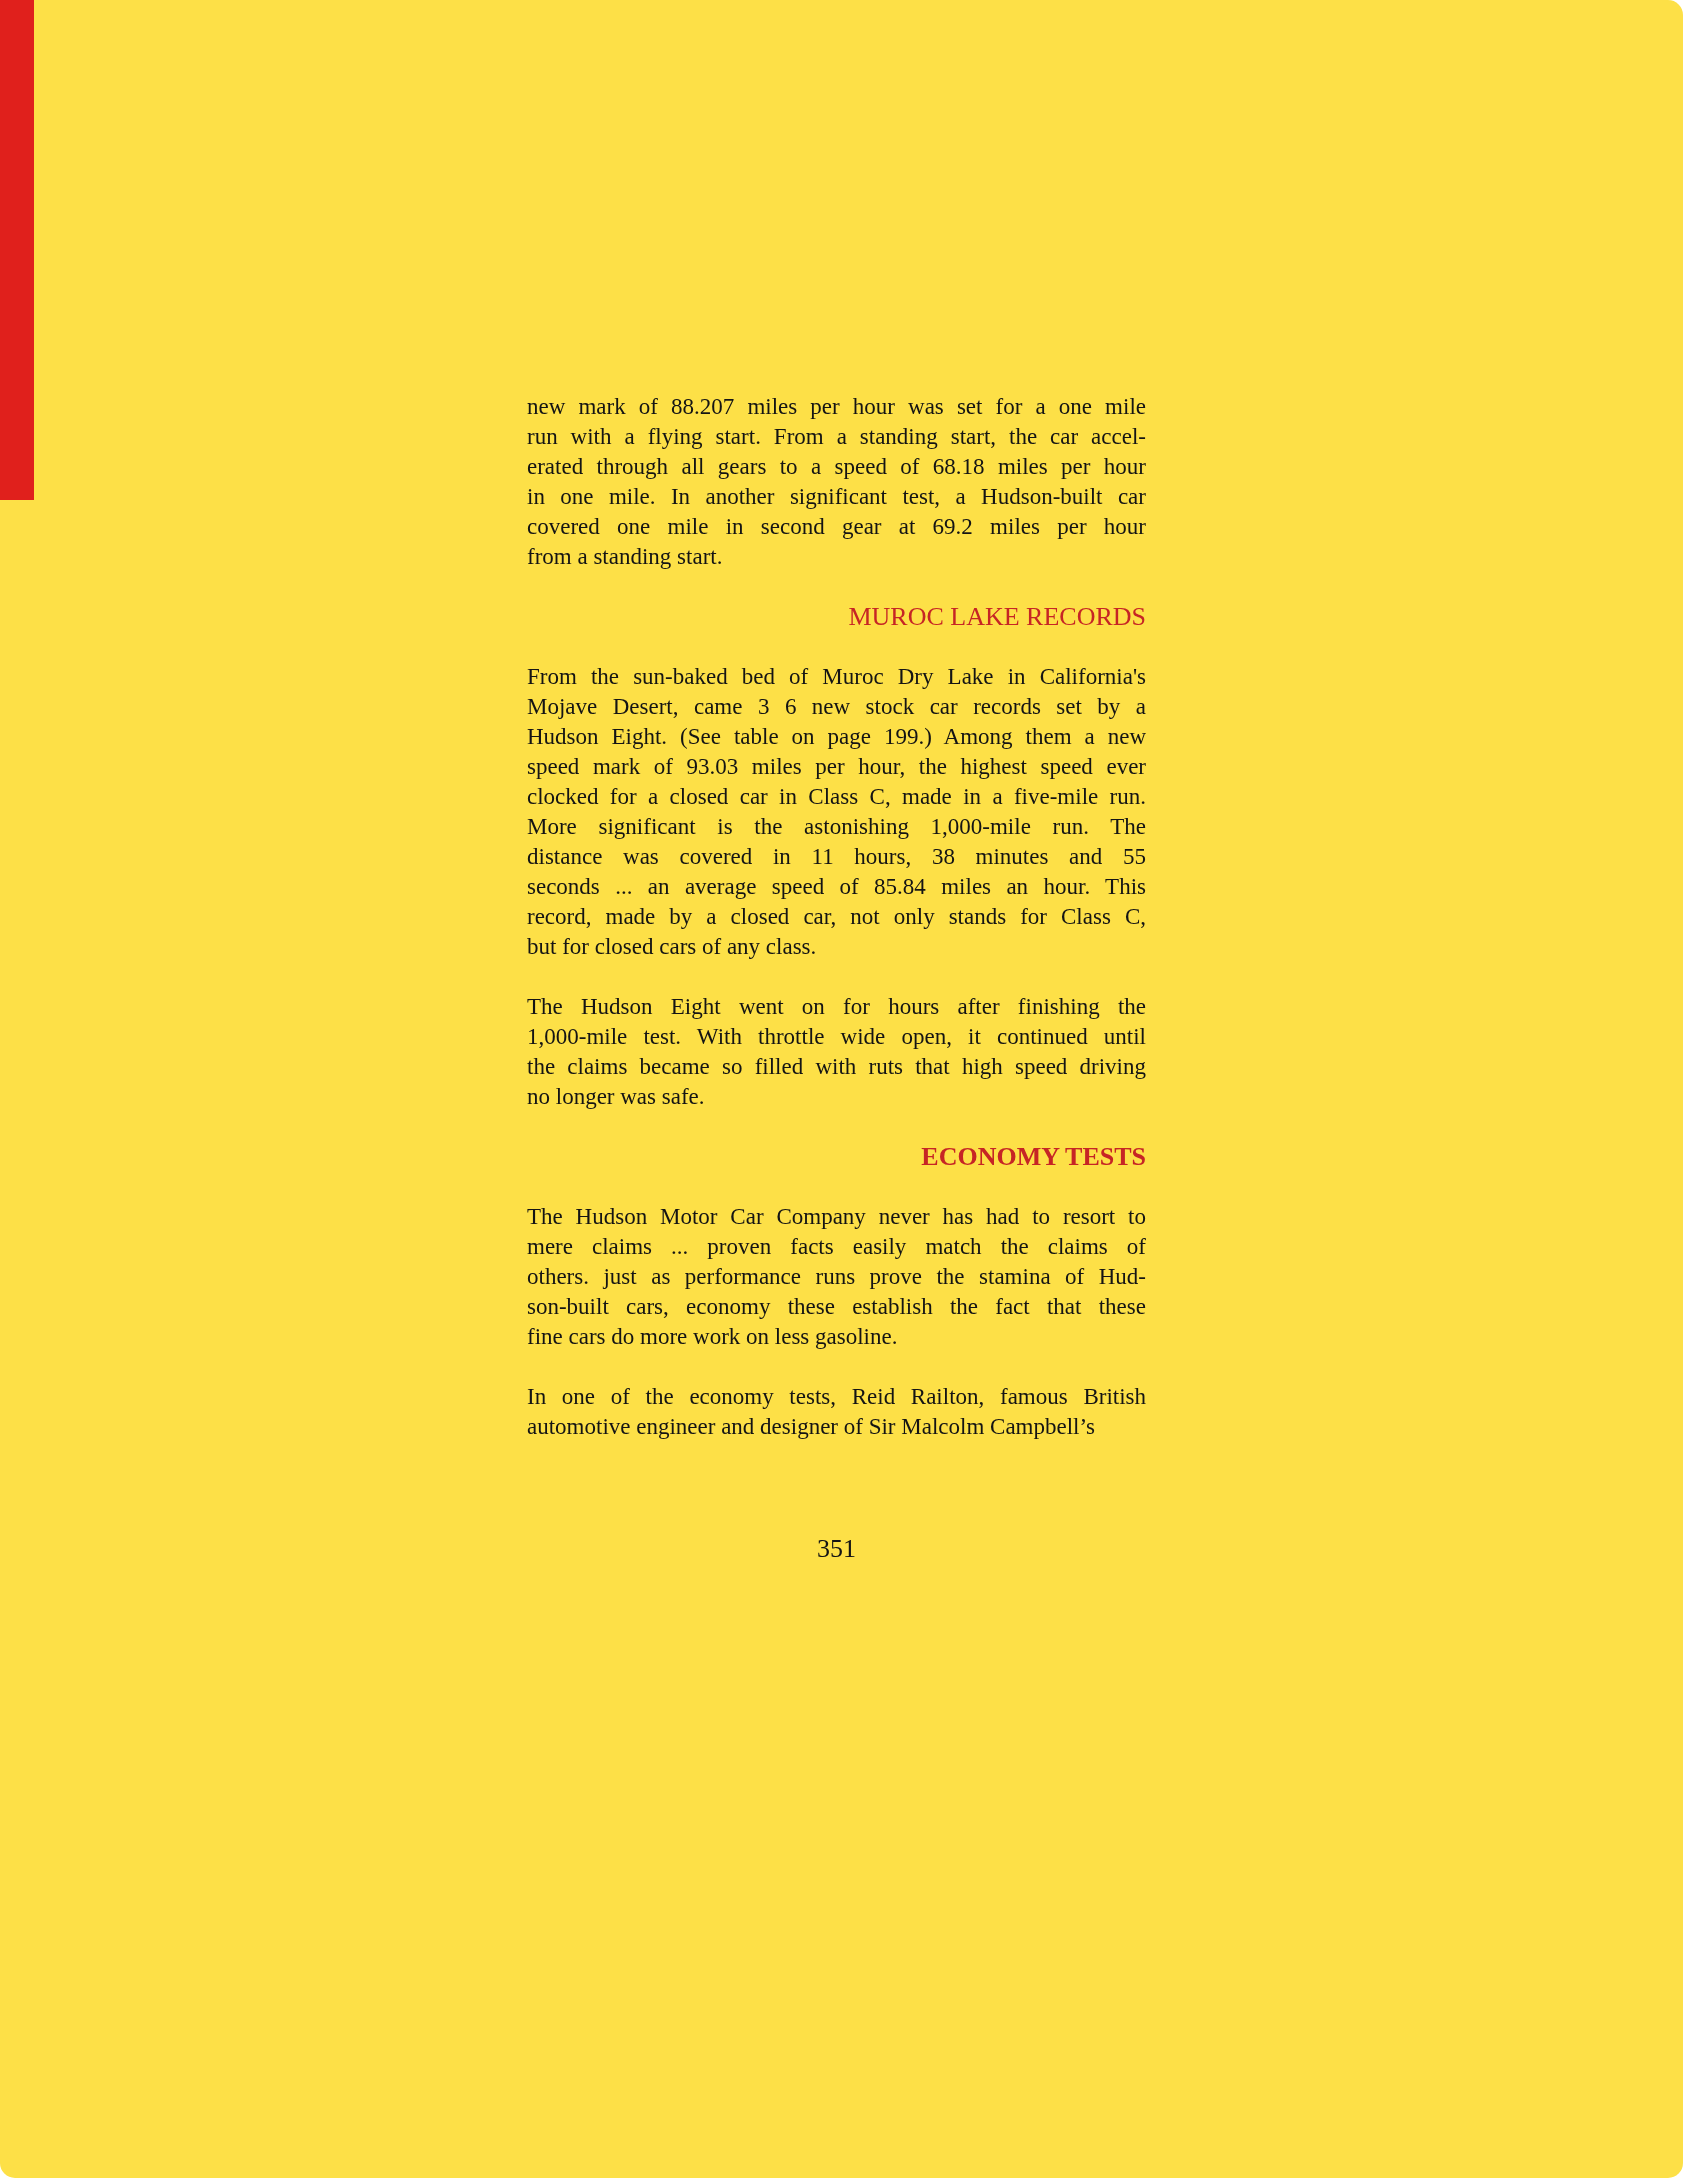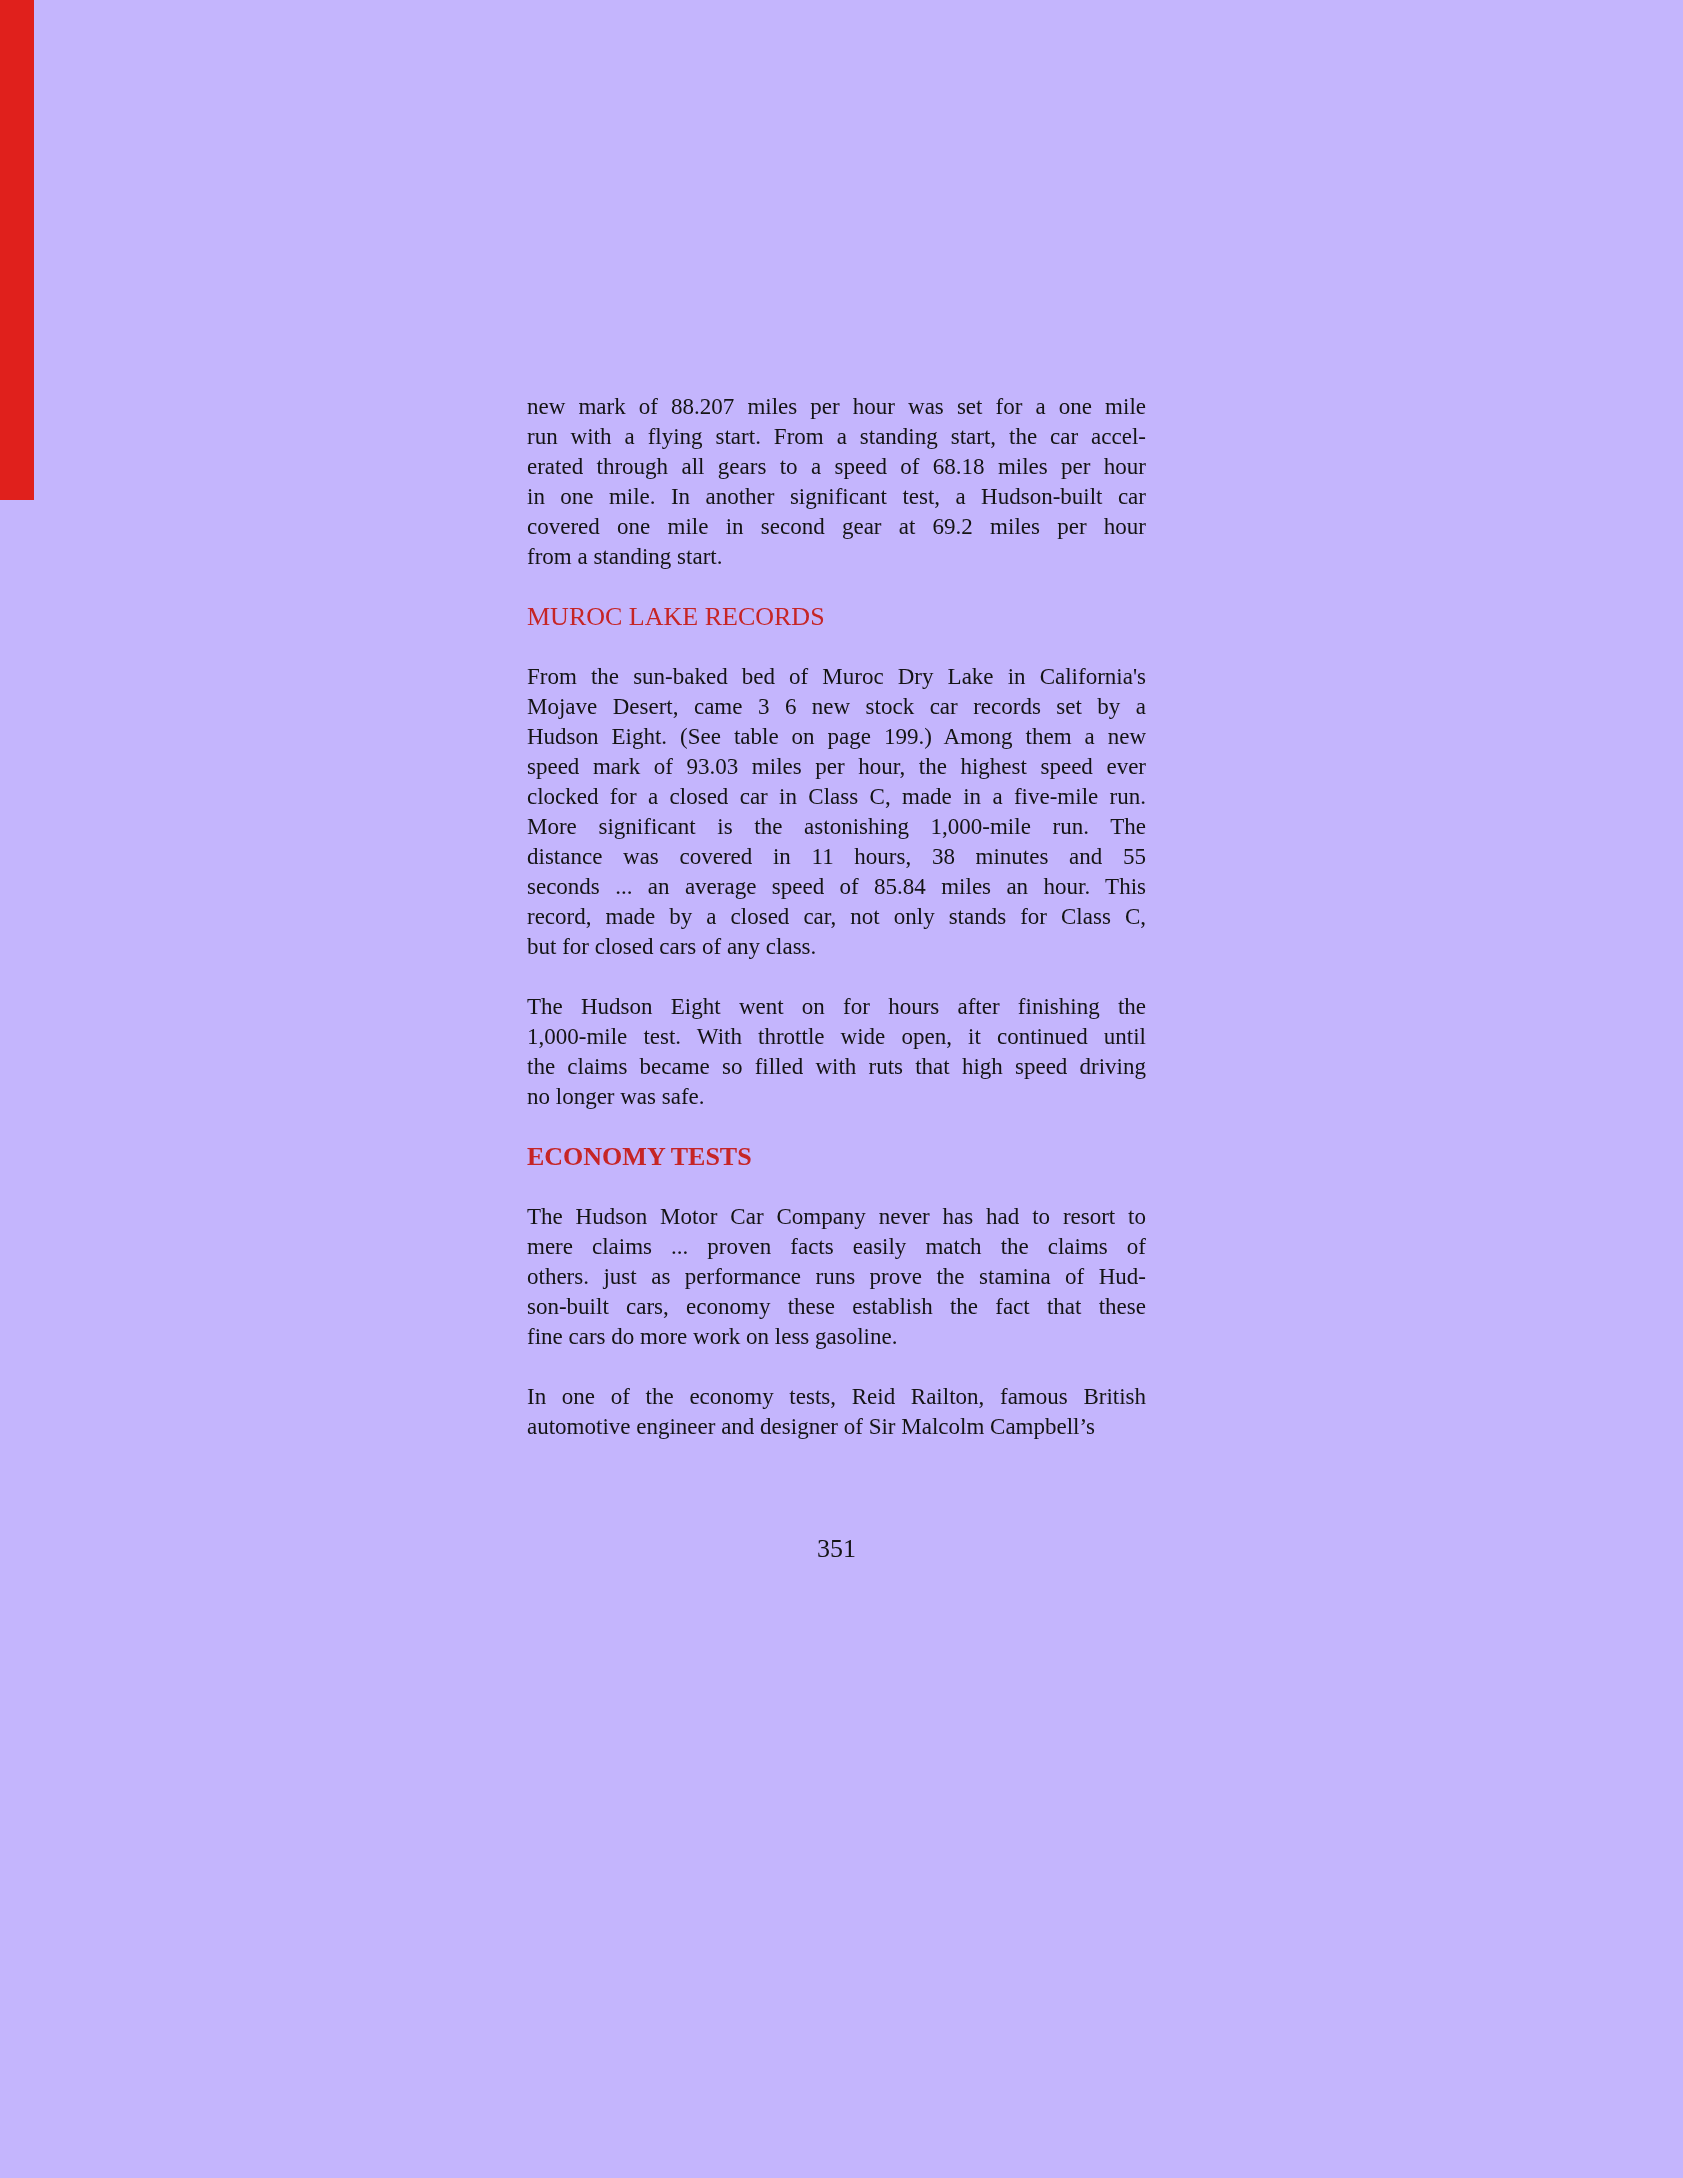--- a/index.html
+++ b/index.html
@@ -5,21 +5,22 @@
   html, body {
     margin: 0; padding: 0;
     width: 1683px; height: 2178px;
     background: #ffffff;
     overflow: hidden;
     font-family: "Liberation Serif", "DejaVu Serif", serif;
   }
   #page {
     position: relative;
     width: 1683px; height: 2178px;
-    background: #c4b5fd;
+    background: #fde047;
+    border-radius: 15px;
   }
   #red-bar {
     position: absolute;
     left: 0; top: 0;
     width: 34px; height: 500px;
   }
   #text-column {
     position: absolute;
     left: 527px; top: 392px;
     width: 619px;
@@ -33,21 +34,21 @@
     text-align: justify;
     text-align-last: justify;
     white-space: normal;
   }
   .jline.last {
     text-align-last: left;
   }
   .heading {
     height: 30px;
     line-height: 30px;
-    text-align: left;
+    text-align: right;
     font-size: 26px;
   }
   #page-number {
     position: absolute;
     left: 527px; top: 1534px;
     width: 619px;
     height: 30px;
     line-height: 30px;
     text-align: center;
     font-size: 26px;

